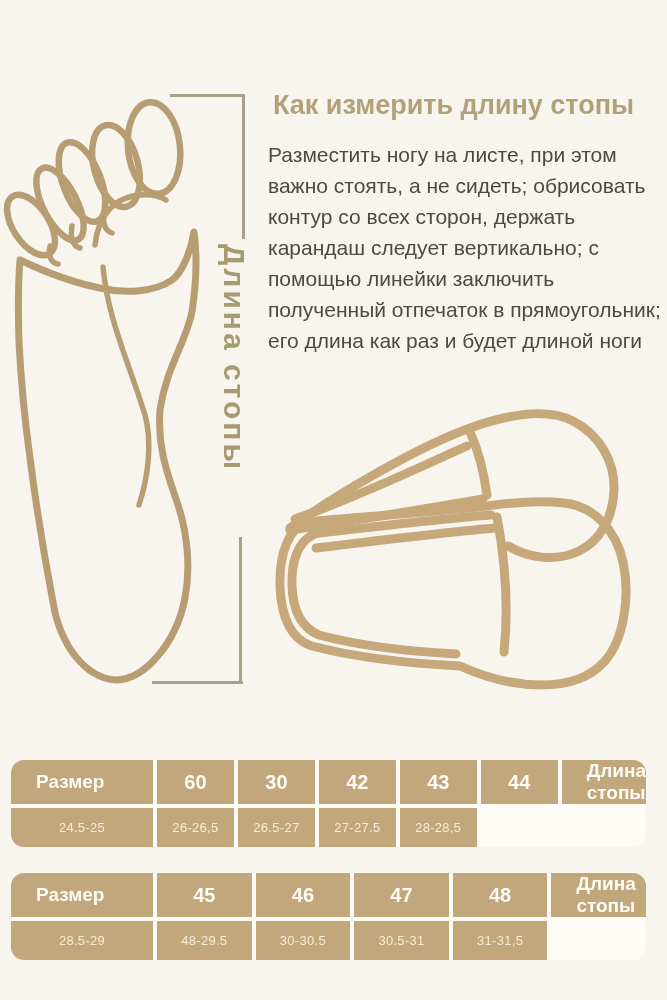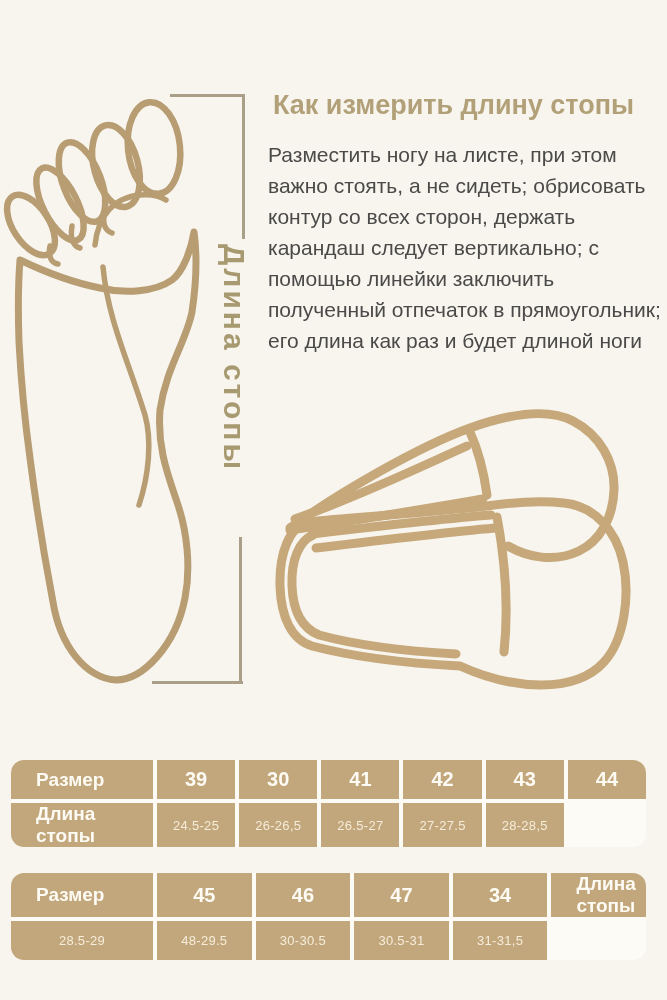--- a/index.html
+++ b/index.html
@@ -119,40 +119,39 @@
         <path d="M 43,135 C 29,141 21,160 22,186 C 23,212 32,228 49,235 C 97,248 150,252 186,254"></path>
         <path d="M 42,134 C 118,125 180,118 221,115"></path>
         <path d="M 46,148 C 120,139 180,132 225,128"></path>
         <path d="M 227,117 C 235,160 239,205 234,252"></path>
       </g>
     </g>
   </svg>
 
   <div class="size-table t1">
     <div class="cell label">Размер</div>
-    <div class="cell size">39</div>
+    <div class="cell size">60</div>
     <div class="cell size">30</div>
-    <div class="cell size">41</div>
     <div class="cell size">42</div>
     <div class="cell size">43</div>
     <div class="cell size">44</div>
     <div class="cell label">Длина стопы</div>
     <div class="cell len">24.5-25</div>
     <div class="cell len">26-26,5</div>
     <div class="cell len">26.5-27</div>
     <div class="cell len">27-27.5</div>
     <div class="cell len">28-28,5</div>
   </div>
 
   <div class="size-table t2">
     <div class="cell label">Размер</div>
     <div class="cell size">45</div>
     <div class="cell size">46</div>
     <div class="cell size">47</div>
-    <div class="cell size">34</div>
+    <div class="cell size">48</div>
     <div class="cell label">Длина стопы</div>
     <div class="cell len">28.5-29</div>
     <div class="cell len">48-29.5</div>
     <div class="cell len">30-30.5</div>
     <div class="cell len">30.5-31</div>
     <div class="cell len">31-31,5</div>
   </div>
 
 </div>
 

